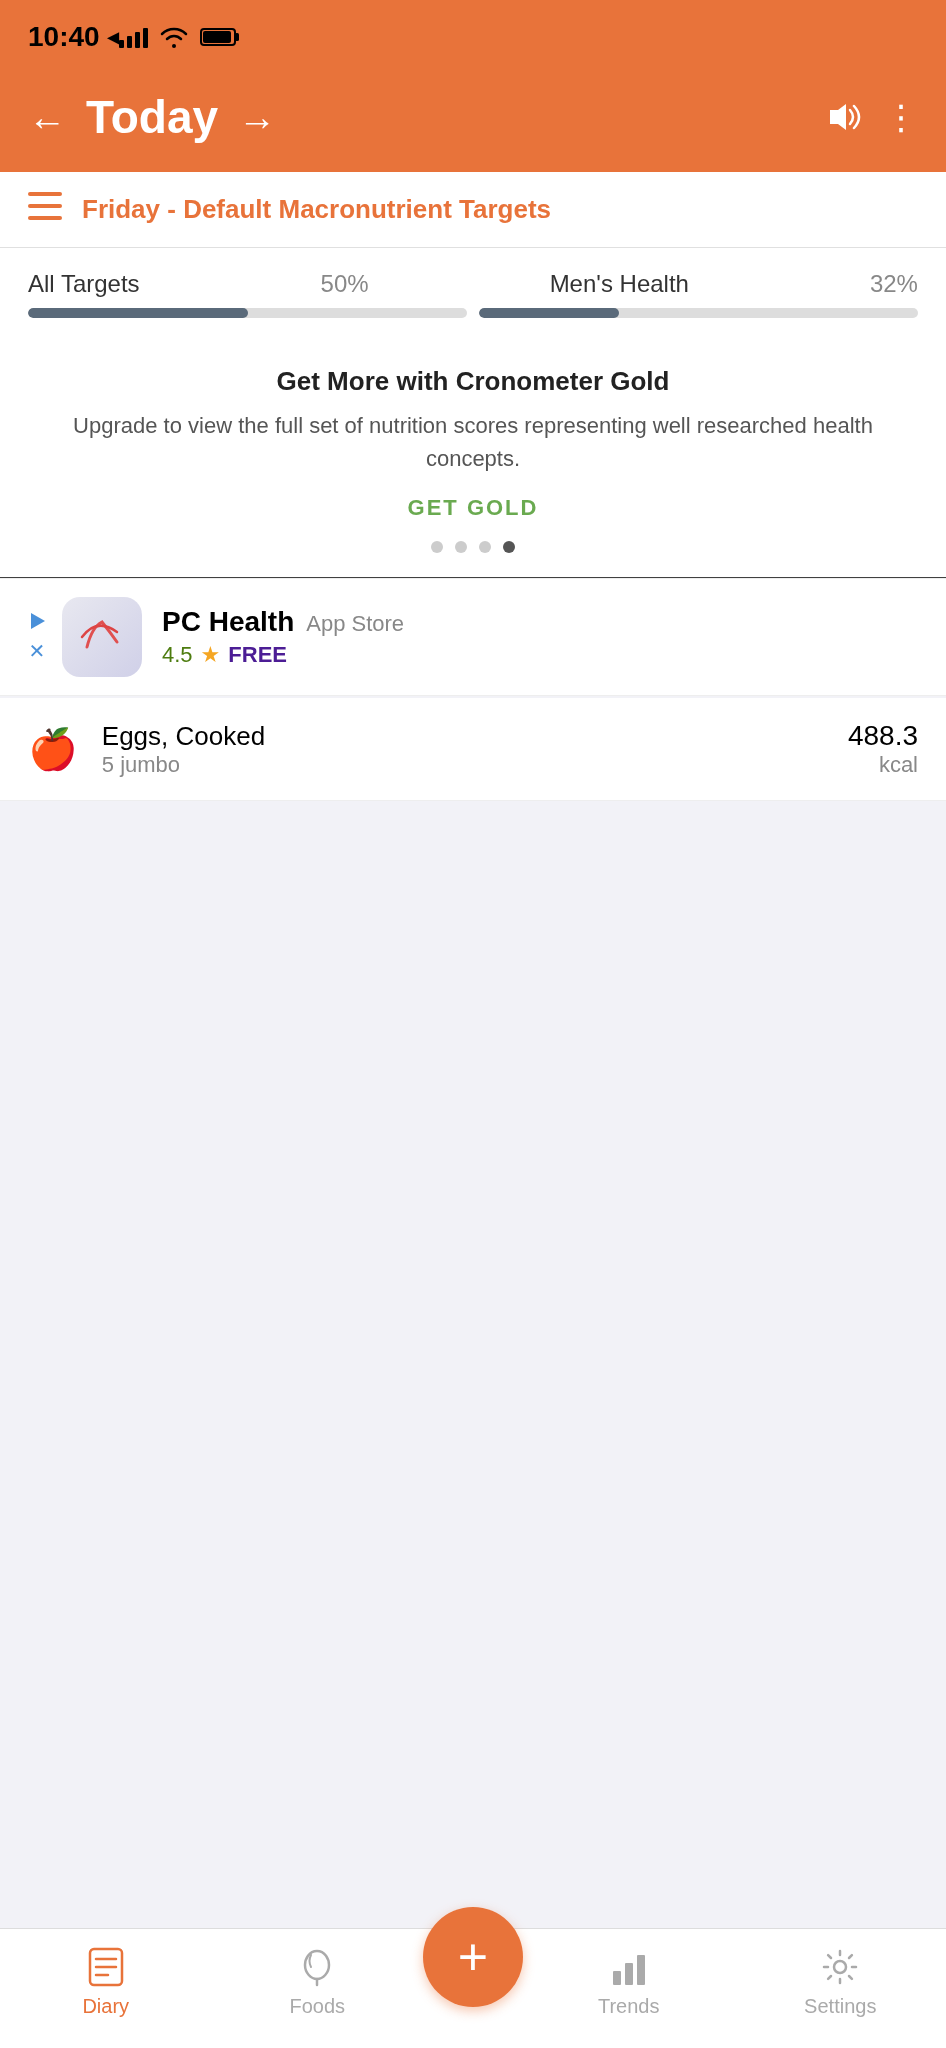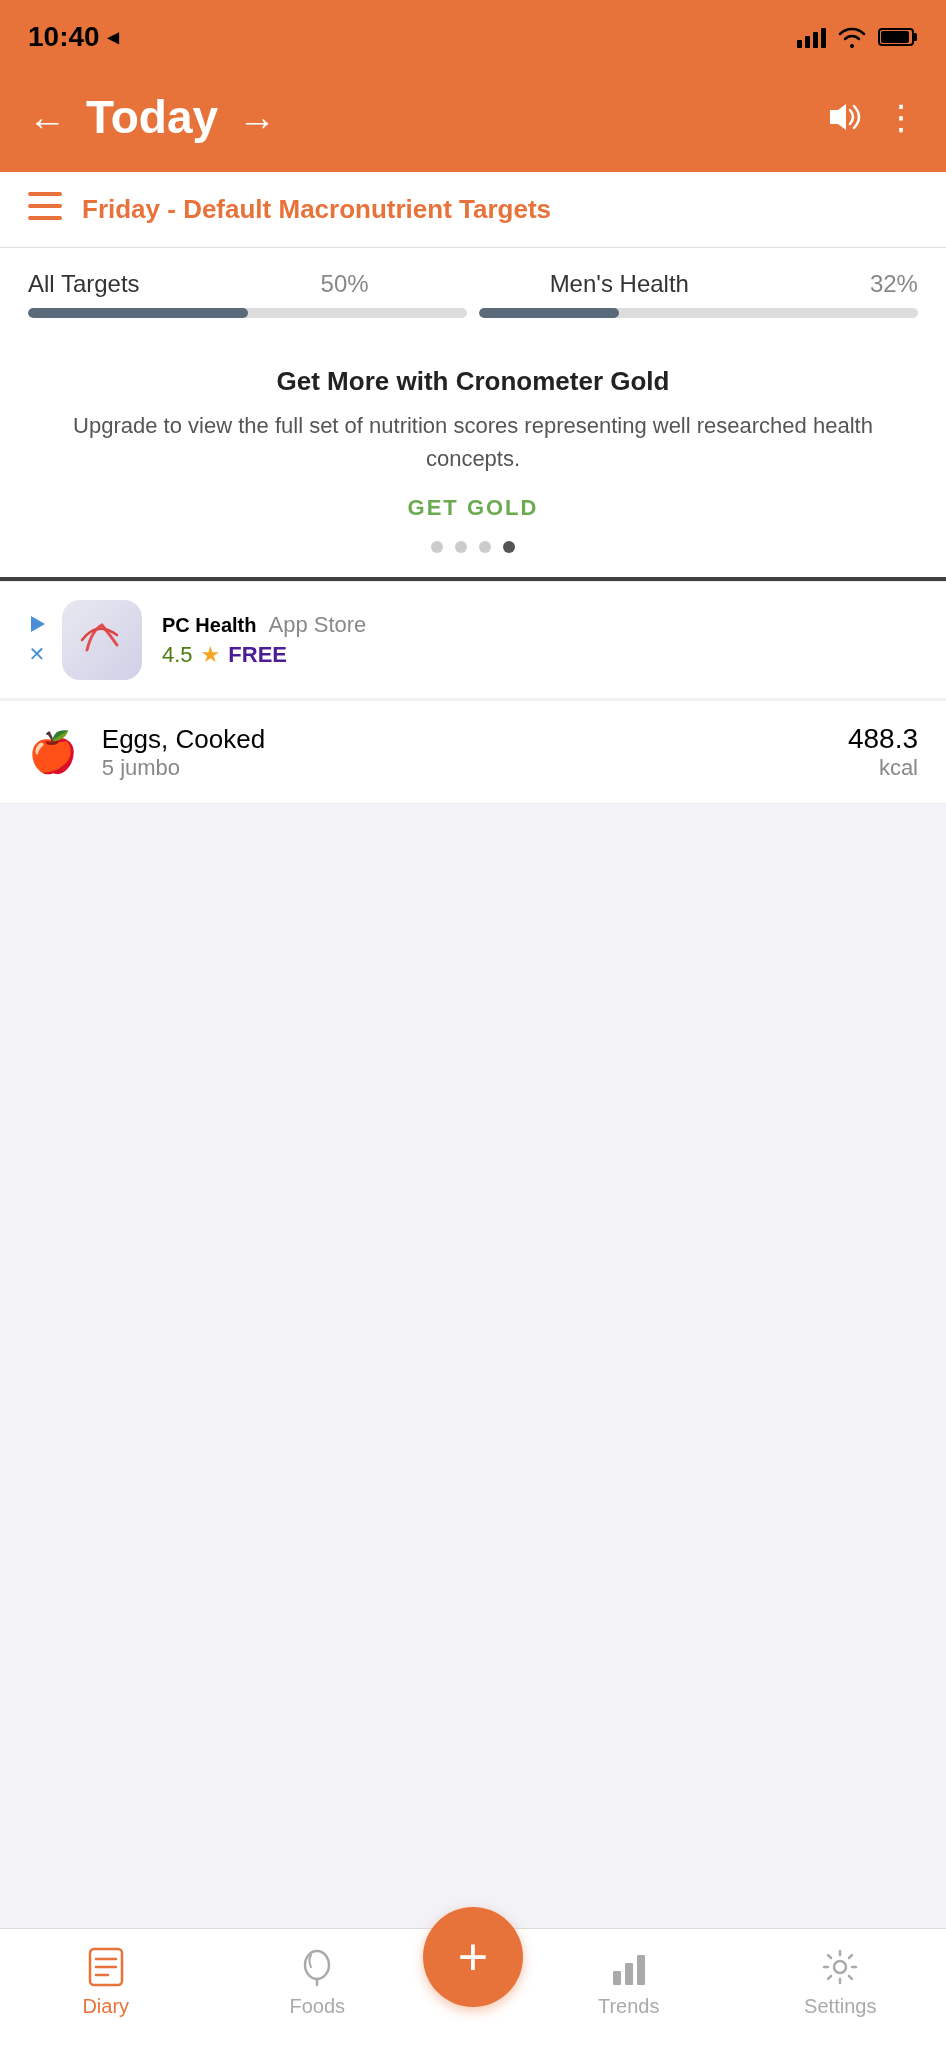--- a/index.html
+++ b/index.html
@@ -10,21 +10,21 @@
       font-family: -apple-system, BlinkMacSystemFont, 'Helvetica Neue', Arial, sans-serif;
       background: #f2f2f7;
       position: relative;
       overflow-x: hidden;
     }
 
     
     .status-bar {
       background: #e8733a;
       display: flex;
-      justify-content: space-between;
+      justify-content: flex-start;
       align-items: center;
       padding: 14px 28px 10px 28px;
       height: 70px;
     }
     .status-time {
       font-size: 28px;
       font-weight: 700;
       color: #000;
       display: flex;
       align-items: center;
@@ -133,21 +133,21 @@
     .progress-bar-fill {
       height: 100%;
       border-radius: 5px;
     }
 
     
     .gold-promo {
       background: #fff;
       padding: 10px 28px 24px 28px;
       text-align: center;
-      border-bottom: 4px solid #404040;
+      border-bottom: 1px solid #404040;
     }
     .gold-title {
       font-size: 26px;
       font-weight: 700;
       color: #222;
       margin-bottom: 12px;
     }
     .gold-desc {
       font-size: 22px;
       color: #555;
@@ -213,21 +213,21 @@
       align-items: center;
       justify-content: center;
       margin-right: 20px;
       overflow: hidden;
       flex-shrink: 0;
     }
     .ad-info {
       flex: 1;
     }
     .ad-app-name {
-      font-size: 20px;
+      font-size: 28px;
       font-weight: 700;
       color: #000;
     }
     .ad-app-source {
       font-size: 22px;
       color: #888;
       margin-left: 12px;
     }
     .ad-rating-row {
       display: flex;

